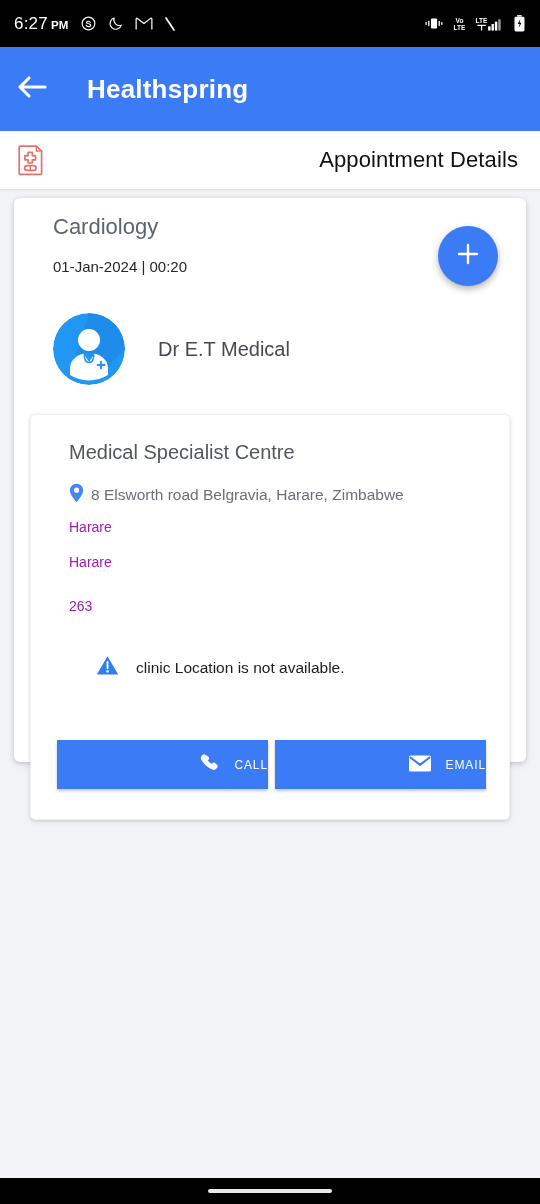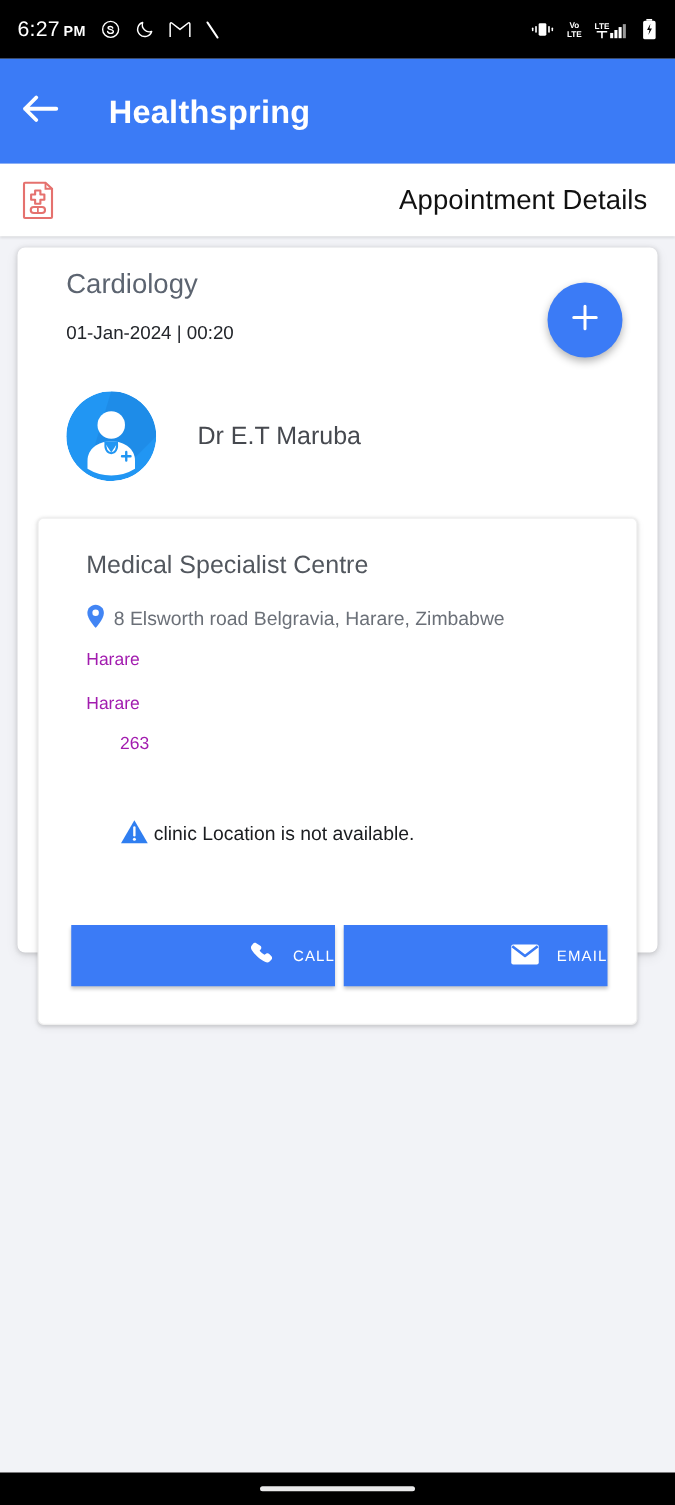--- a/index.html
+++ b/index.html
@@ -82,24 +82,24 @@
     position:absolute; top:26px; left:38px;
     font-size:20px; color:#52575e;
   }
   .addr-row{
     position:absolute; top:68px; left:38px; display:flex; align-items:center; gap:7px;
   }
   .addr-text{ font-size:15.5px; color:#6b7078; }
   .meta-line{ position:absolute; left:38px; font-size:14px; color:#a21caf; }
   .meta-1{ top:104px; }
   .meta-2{ top:139px; }
-  .meta-3{ top:171px;margin-left:27px; }
+  .meta-3{ top:183px; }
 
   .warn-row{
-    position:absolute; top:240px; left:65px; display:flex; align-items:center; gap:4px;
+    position:absolute; top:240px; left:65px; display:flex; align-items:center; gap:17px;
   }
   .warn-text{ font-size:15.5px; color:#1b1d20; }
 
   .btn-row{
     position:absolute; top:325px; left:26px; display:flex; gap:7px;
   }
   .action-btn{
     width:211px; height:49px; background:#3b7bf6; color:#fff;
     display:flex; align-items:center; justify-content:flex-end; gap:13px;
     font-size:12px; letter-spacing:.9px; cursor:pointer;
@@ -222,21 +222,21 @@
           <circle cx="36" cy="36" r="36" fill="#2196f3"></circle>
           <path d="M36 0 a36 36 0 0 1 36 36 L42 66 L22 46 Z" fill="#1d85de" opacity=".55"></path>
           <circle cx="36" cy="27" r="11" fill="#fff"></circle>
           <path d="M36 40 c-11 0 -19 6.5 -19 15.5 V62 a36 36 0 0 0 38 0 v-6.5 C55 46.5 47 40 36 40z" fill="#fff"></path>
           <path d="M30 40 l6 9 l6 -9" fill="#2196f3"></path>
           <path d="M31.5 40.5 c-1 6 1.5 9 4.5 9 s5.5 -3 4.5 -9" fill="none" stroke="#2196f3" stroke-width="1.6"></path>
           <circle cx="48" cy="52" r="6" fill="#fff"></circle>
           <path d="M48 48.6 v6.8 M44.6 52 h6.8" stroke="#2196f3" stroke-width="1.9" stroke-linecap="round"></path>
         </svg>
       </span>
-      <span class="doc-name">Dr E.T Maruba</span>
+      <span class="doc-name">Dr E.T Medical</span>
     </div>
 
     <div class="inner-card">
       <div class="clinic-name">Medical Specialist Centre</div>
 
       <div class="addr-row">
         <span>
           <svg width="15" height="20" viewBox="0 0 15 20">
               <path d="M7.5 .8 C3.8 .8 .9 3.7 .9 7.3 c0 4.9 6.6 11.9 6.6 11.9 s6.6 -7 6.6 -11.9 C14.1 3.7 11.2 .8 7.5 .8z" fill="#4285f4"></path>
               <circle cx="7.5" cy="7.2" r="2.6" fill="#fff"></circle>

